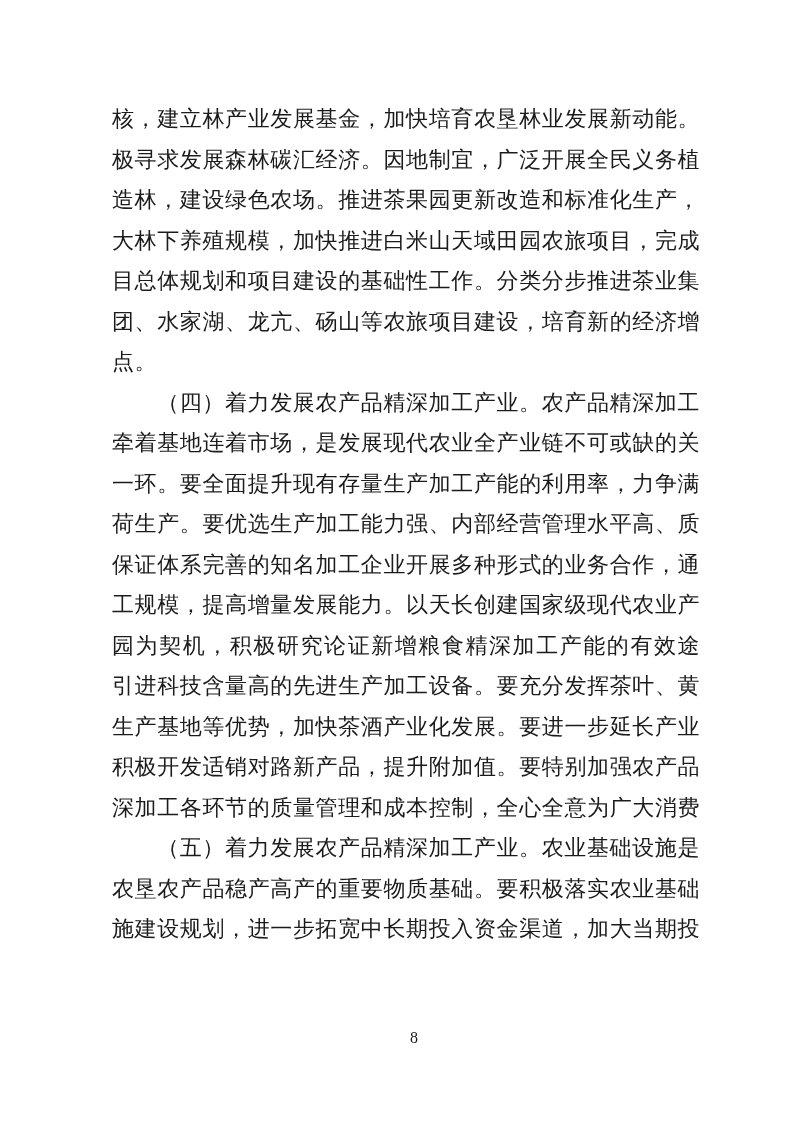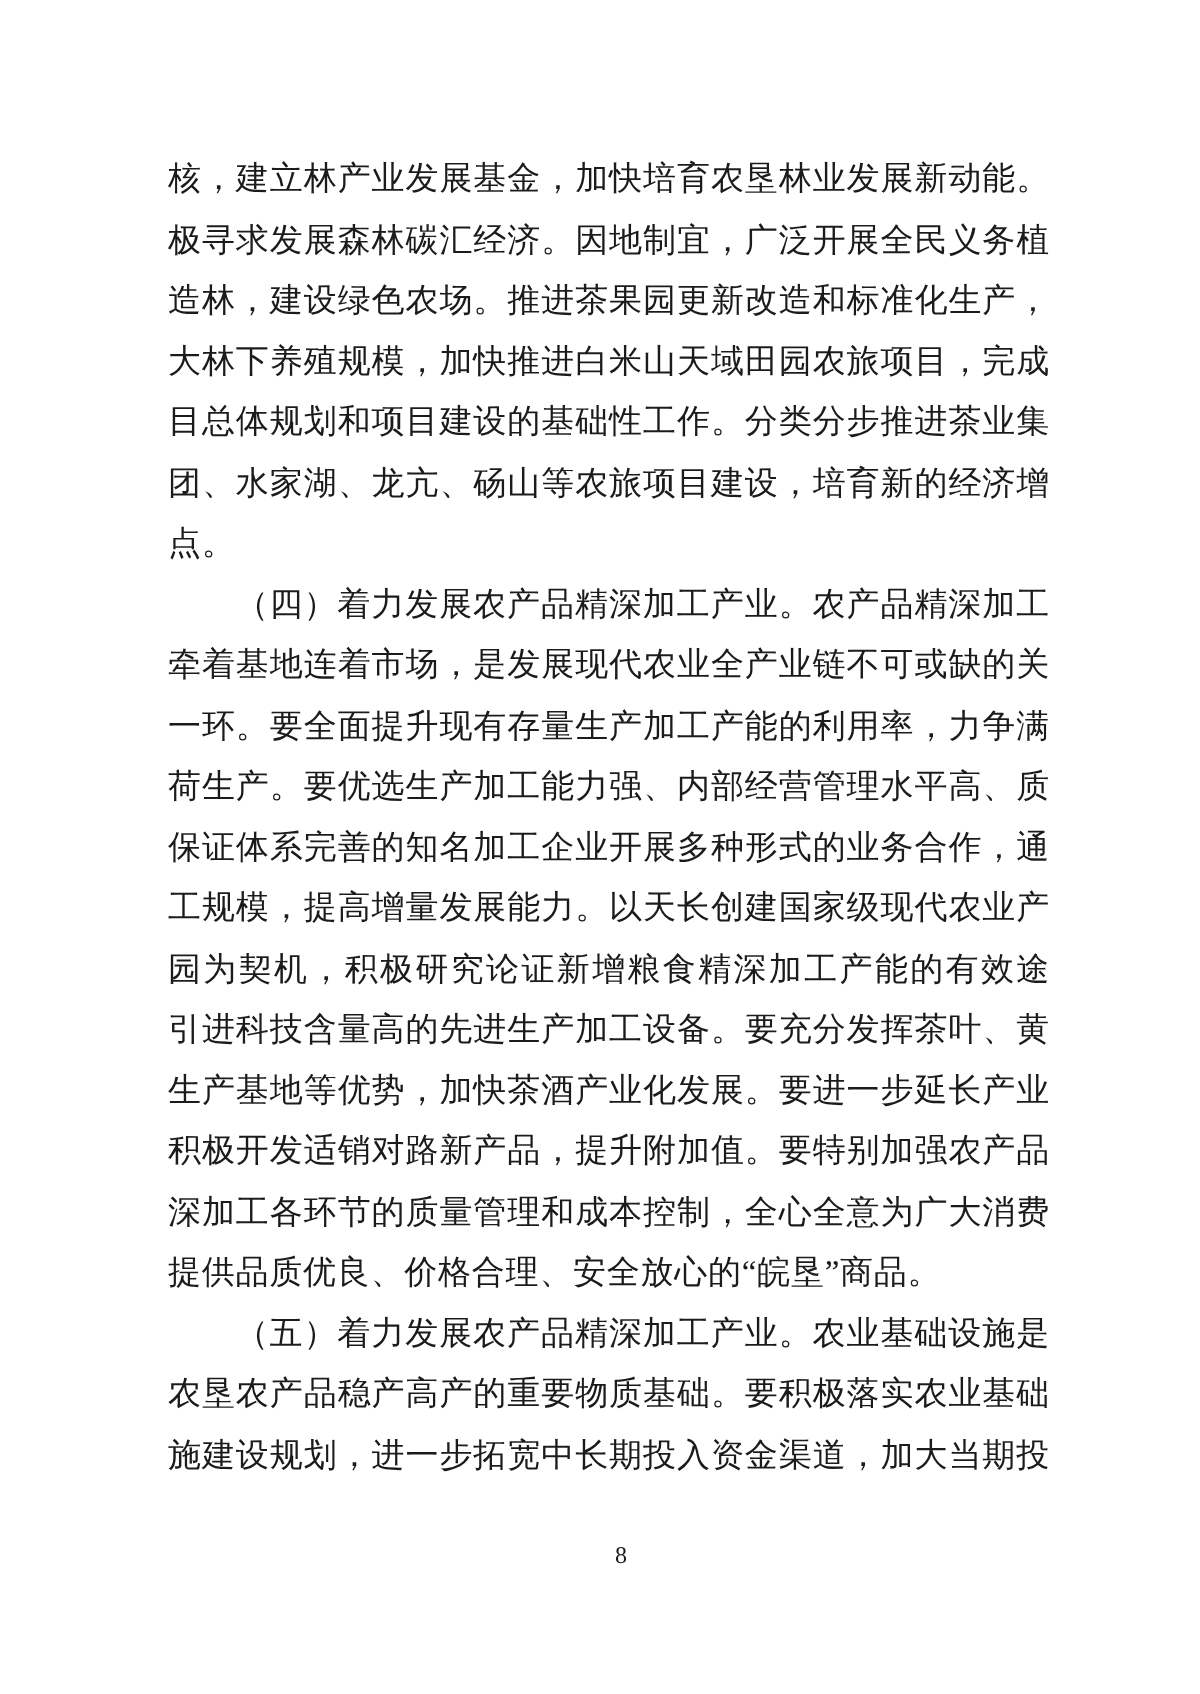--- a/index.html
+++ b/index.html
@@ -71,21 +71,20 @@
         <div class="line">牵着基地连着市场，是发展现代农业全产业链不可或缺的关键</div>
         <div class="line">一环。要全面提升现有存量生产加工产能的利用率，力争满负</div>
         <div class="line">荷生产。要优选生产加工能力强、内部经营管理水平高、质量</div>
         <div class="line">保证体系完善的知名加工企业开展多种形式的业务合作，通过</div>
         <div class="line">工规模，提高增量发展能力。以天长创建国家级现代农业产业</div>
         <div class="line">园为契机，积极研究论证新增粮食精深加工产能的有效途径，</div>
         <div class="line">引进科技含量高的先进生产加工设备。要充分发挥茶叶、黄酒</div>
         <div class="line">生产基地等优势，加快茶酒产业化发展。要进一步延长产业链，</div>
         <div class="line">积极开发适销对路新产品，提升附加值。要特别加强农产品精</div>
         <div class="line">深加工各环节的质量管理和成本控制，全心全意为广大消费者</div>
-        <div class="line last">提供品质优良、价格合理、安全放心的“皖垦”商品。</div>
       </div>
       <div>
         <div class="line indent"><b>（五）着力发展农产品精深加工产业。</b>农业基础设施是实现</div>
         <div class="line">农垦农产品稳产高产的重要物质基础。要积极落实农业基础设</div>
         <div class="line">施建设规划，进一步拓宽中长期投入资金渠道，加大当期投入，</div>
       </div>
     </div>
   <div class="page-number">8</div>
 </div>
 

